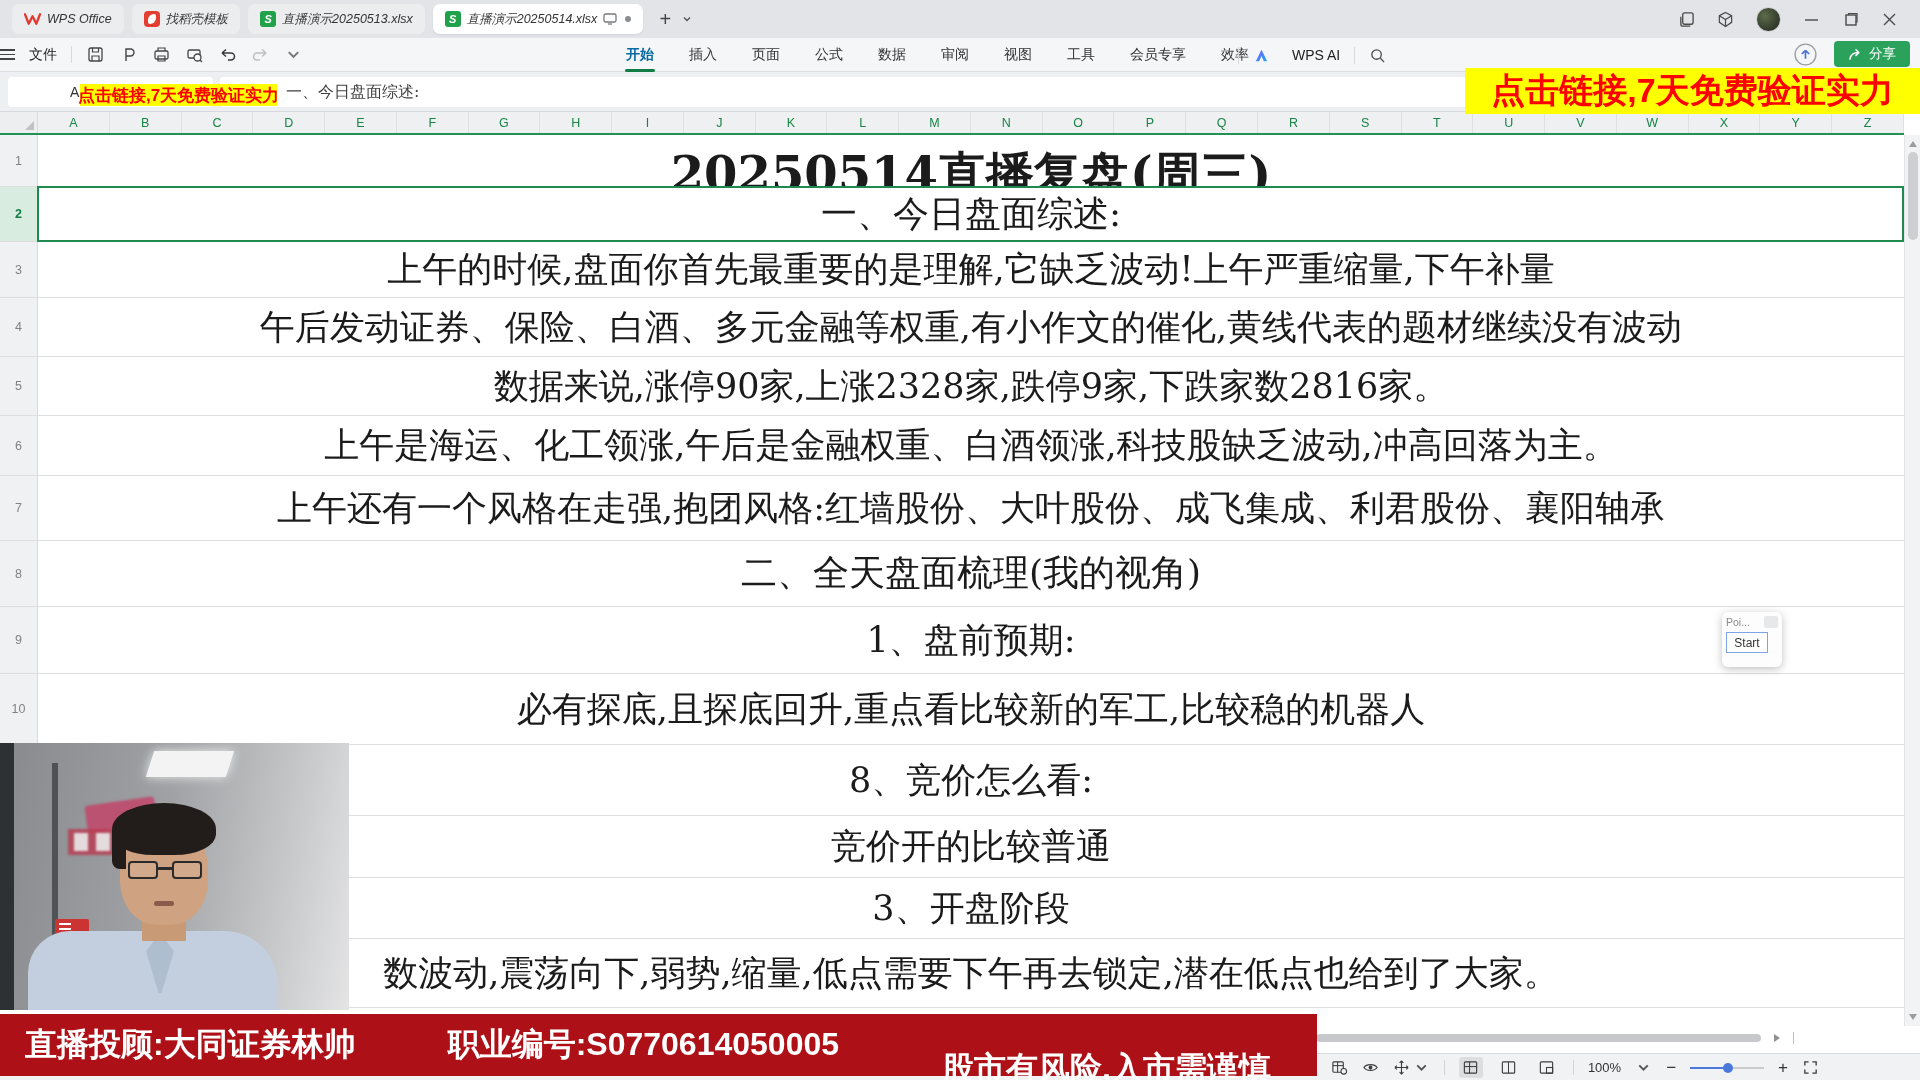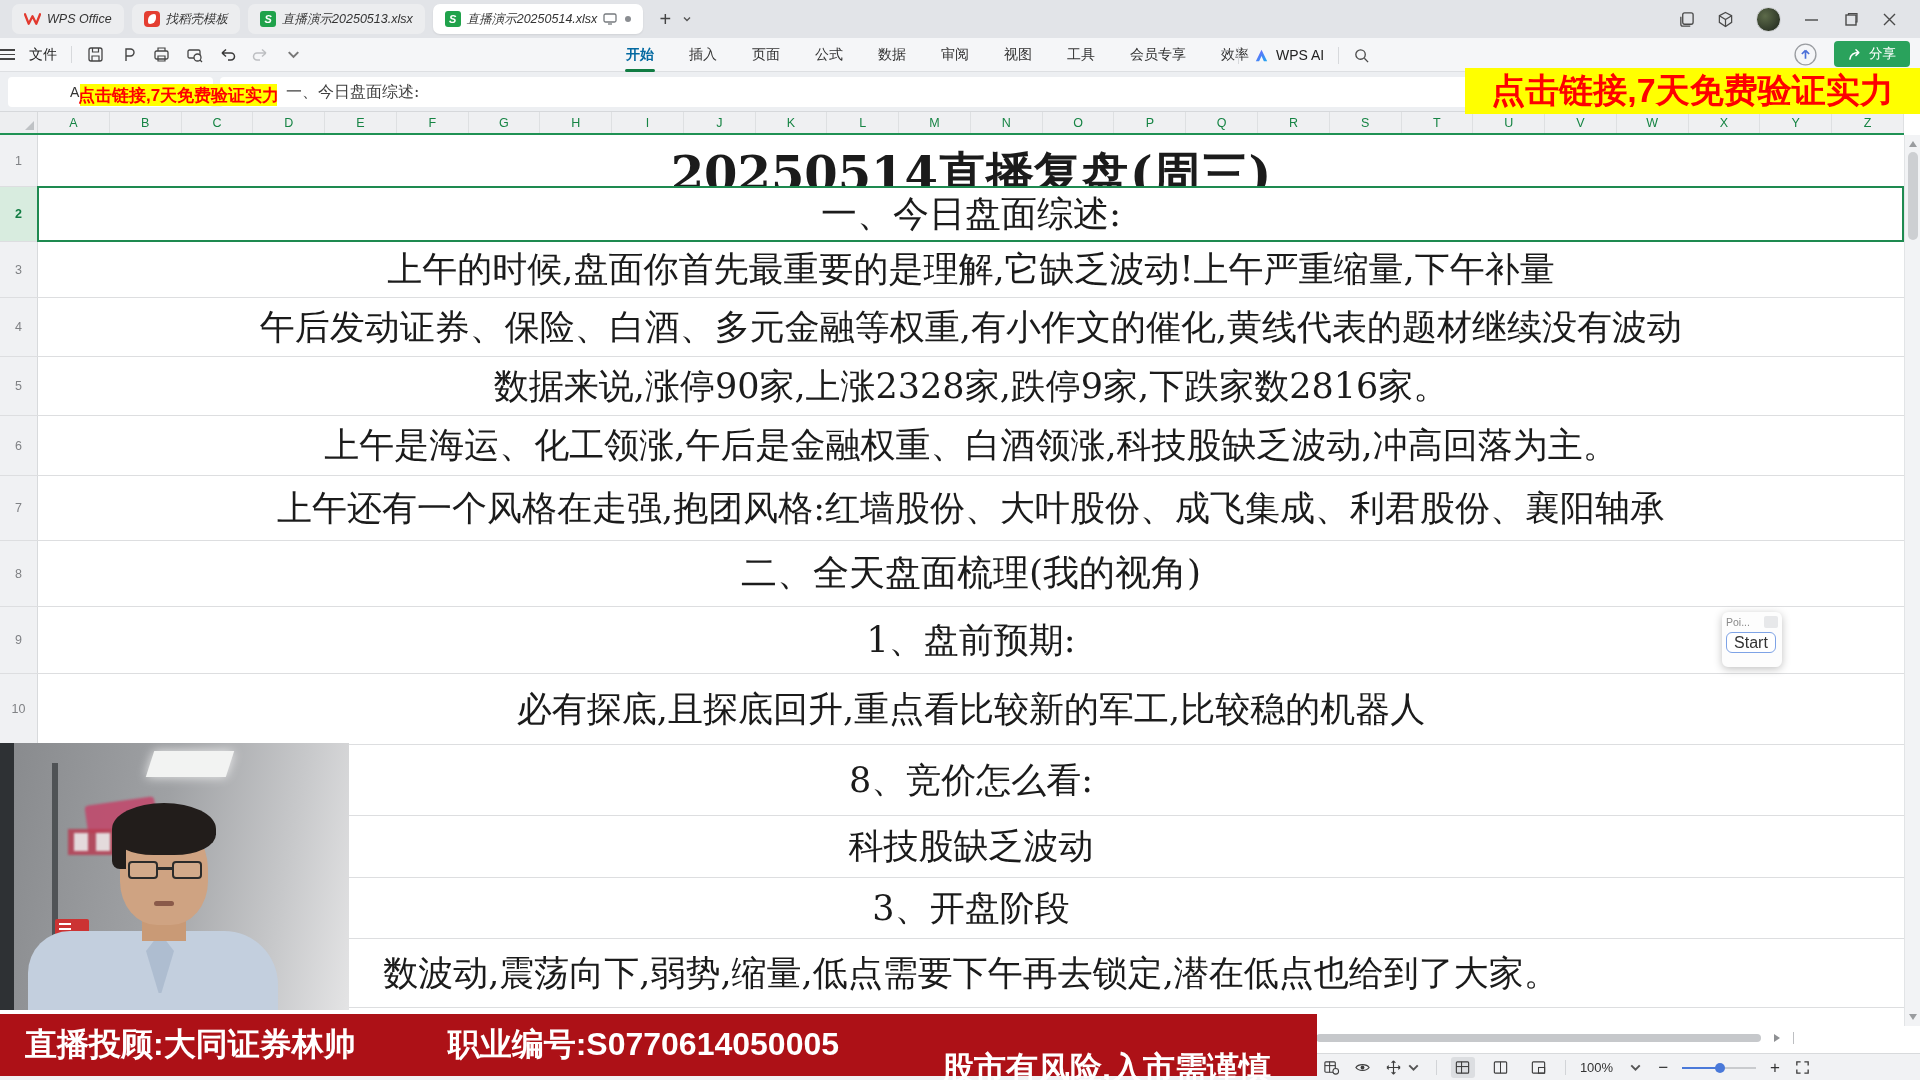--- a/index.html
+++ b/index.html
@@ -74,21 +74,21 @@
   .vthumb { position:absolute; top:17px; left:3px; width:10px; height:88px; background:#CDCFD2; border-radius:5px; }
   .tri-up { position:absolute; top:6px; left:4px; width:0; height:0; border-left:4px solid transparent; border-right:4px solid transparent; border-bottom:6px solid #9A9C9F; }
   .tri-down { position:absolute; bottom:6px; left:4px; width:0; height:0; border-left:4px solid transparent; border-right:4px solid transparent; border-top:6px solid #9A9C9F; }
   .hscroll { position:absolute; top:1030px; left:1313px; width:495px; height:16px; }
   .hthumb { position:absolute; top:4px; left:3px; width:445px; height:8px; background:#C6C8CB; border-radius:4px; }
   .tri-right { position:absolute; top:4px; right:28px; width:0; height:0; border-top:4.5px solid transparent; border-bottom:4.5px solid transparent; border-left:6px solid #8e9093; }
   .hdiv { position:absolute; top:2px; right:14px; width:1px; height:12px; background:#BDBFC2; }
 
   
   .statusbar { position:absolute; top:1053px; left:0; width:1920px; height:27px; background:#F1F2F4; border-top:1px solid #D8DADC; z-index:5; }
-  .status-icons { position:absolute; right:109px; top:0; height:27px; display:flex; align-items:center; gap:14px; }
+  .status-icons { position:absolute; right:101px; top:0; height:27px; display:flex; align-items:center; gap:14px; }
   .status-icons svg { width:17px; height:17px; }
   .sdiv { width:1px; height:15px; background:#D2D4D7; }
   .view-btn { display:flex; align-items:center; justify-content:center; width:24px; height:21px; border-radius:3px; }
   .view-btn.active { background:#DCDEE1; }
   .zoom-label { font-size:13px; color:#333; }
   .zminus,.zplus { font-size:17px; color:#333; line-height:1; }
   .slider { position:relative; width:74px; height:12px; }
   .slider .trackL { position:absolute; left:0; top:5.5px; width:38px; height:2px; background:#4A79D9; }
   .slider .trackR { position:absolute; left:38px; top:5.5px; right:0; height:2px; background:#C9CBCE; }
   .slider .knob { position:absolute; left:33px; top:1px; width:10px; height:10px; border-radius:50%; background:#4A79D9; }
@@ -120,21 +120,21 @@
   .glasses { position:absolute; left:128px; top:118px; width:74px; height:20px; }
   .glasses b { position:absolute; width:30px; height:18px; border:2.5px solid #2B2B2B; border-radius:4px; background:rgba(255,255,255,.08); }
   .glasses b.r { right:0; }
   .glasses i { position:absolute; left:30px; top:6px; width:14px; height:2.5px; background:#2B2B2B; }
   .mouth { position:absolute; left:154px; top:158px; width:20px; height:5px; background:#8A5A4A; border-radius:3px; }
 
   
   .popup { position:absolute; left:1722px; top:612px; width:60px; height:55px; background:#FDFDFD; border-radius:6px; box-shadow:0 2px 8px rgba(0,0,0,.25); z-index:70; padding:4px; }
   .popup-title { font-size:10.5px; color:#8a8a8a; display:flex; align-items:center; justify-content:space-between; }
   .popup-x { width:14px; height:12px; background:#E7E8EA; border-radius:2px; }
-  .start-btn { margin-top:4px; width:50px; height:21px; background:#fff; border:1.5px solid #7EA3E6; border-radius:6px; font-size:16px; color:#333; display:flex; align-items:center; justify-content:center; }
+  .start-btn { margin-top:4px; width:42px; height:21px; background:#fff; border:1.5px solid #7EA3E6; border-radius:0; font-size:12px; color:#333; display:flex; align-items:center; justify-content:center; }
 
   svg { display:block; }
 </style>
 </head>
 <body>
 
 <div class="app">
 
   <div class="tabbar">
     <div class="doc-tabs" id="doc-tabs">
@@ -233,21 +233,21 @@
         <span class="rtab">公式</span>
         <span class="rtab">数据</span>
         <span class="rtab">审阅</span>
         <span class="rtab">视图</span>
         <span class="rtab">工具</span>
         <span class="rtab">会员专享</span>
         <span class="rtab">效率</span>
       </div>
     <div class="ai-zone">
       <span class="vdiv"></span>
-      <span style="display:flex;align-items:center;gap:6px">
+      <span style="display:flex;align-items:center;gap:22px">
         <svg width="17" height="17" viewBox="0 0 18 18">
             <defs>
               <linearGradient id="aig" x1="0" y1="0" x2="1" y2="1">
                 <stop offset="0" stop-color="#7A5CFF"></stop>
                 <stop offset="1" stop-color="#1FA8F0"></stop>
               </linearGradient>
             </defs>
             <path d="M3 15 L9 3 L15 15 L11.5 15 L9 9.5 L6.5 15 Z" fill="url(#aig)"></path>
           </svg>
         <span class="ai-label">WPS AI</span>
@@ -380,21 +380,21 @@
       </div>
       <div class="grid-row" style="height: 71px;">
         <div class="row-num">11</div>
         <div class="cell kind-sub">
           <span>8、竞价怎么看:</span>
         </div>
       </div>
       <div class="grid-row" style="height: 62px;">
         <div class="row-num">12</div>
         <div class="cell kind-body">
-          <span>科技股缺乏波动</span>
+          <span>竞价开的比较普通</span>
         </div>
       </div>
       <div class="grid-row" style="height: 61px;">
         <div class="row-num">13</div>
         <div class="cell kind-sub">
           <span>3、开盘阶段</span>
         </div>
       </div>
       <div class="grid-row" style="height: 69px;">
         <div class="row-num">14</div>

